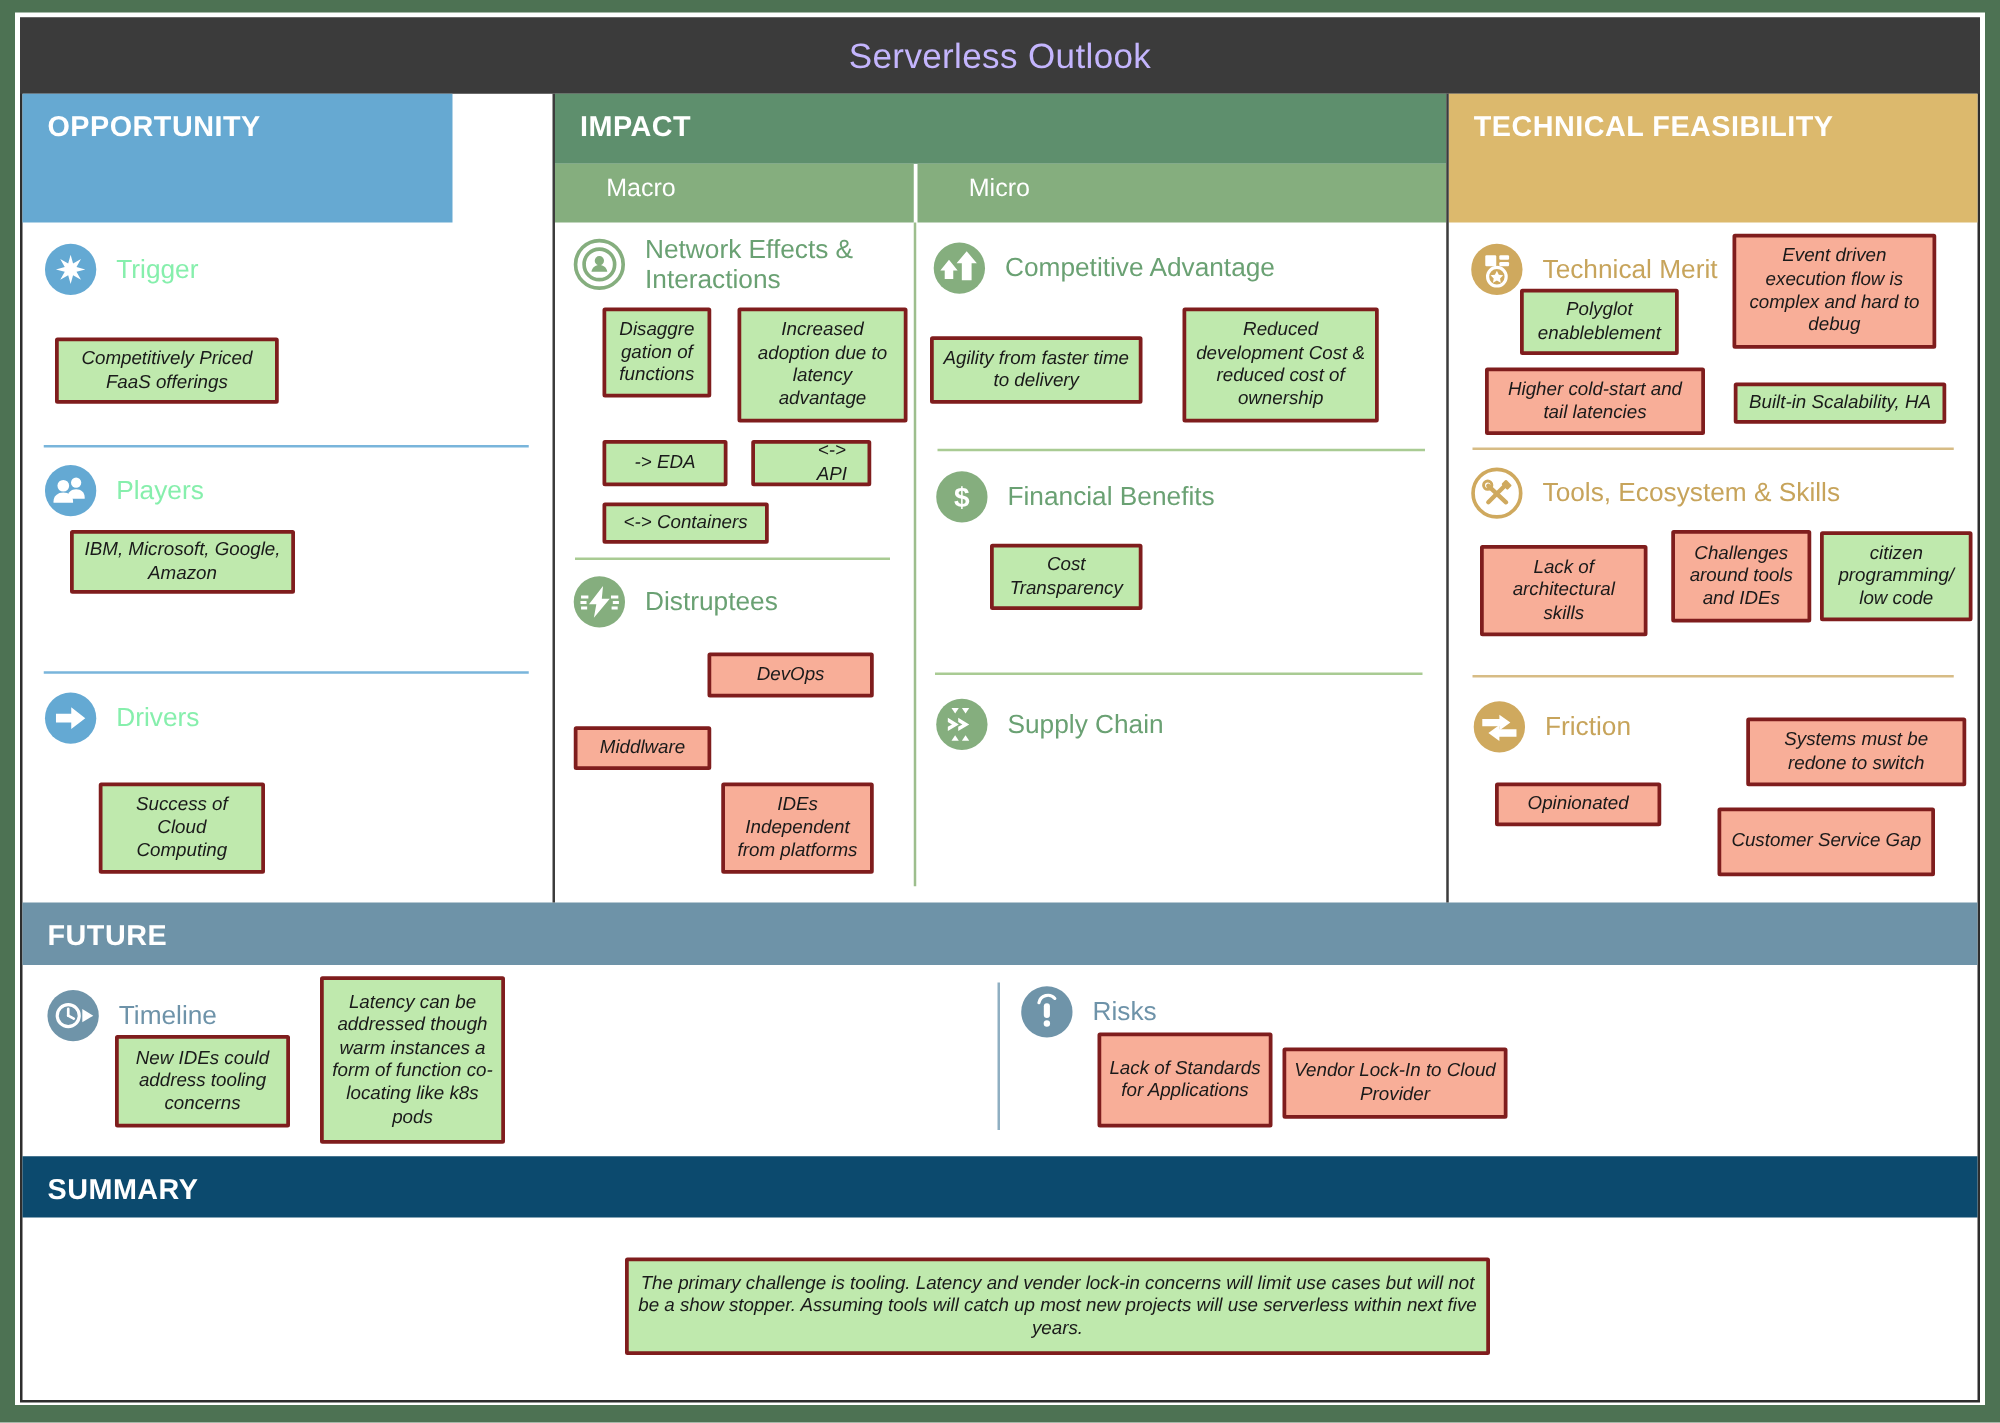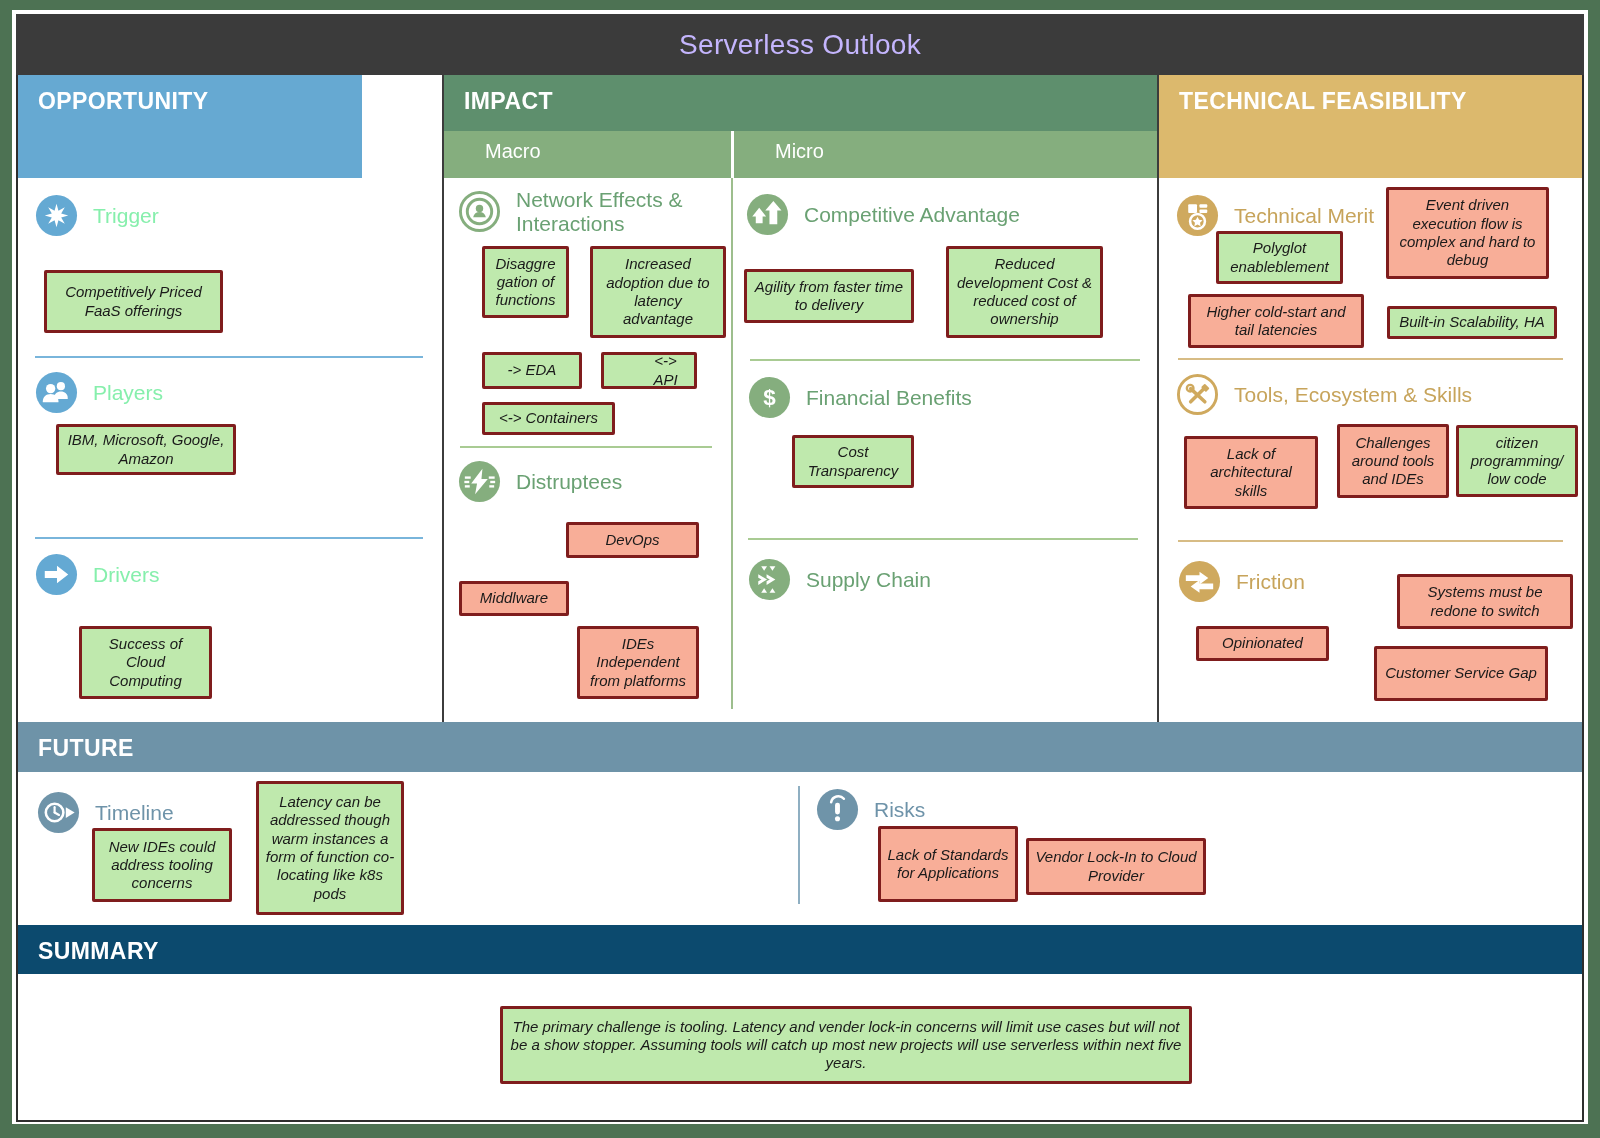--- a/index.html
+++ b/index.html
@@ -70,21 +70,21 @@
 <div class="vline" style="left:731px;top:178px;width:2px;height:531px;background:#9dbe8d;"></div>
 <div class="vline" style="left:798px;top:786px;width:2px;height:118px;background:#8fafc2;"></div>
 
 <div class="group" style="left:35px;top:194px;">
   <svg viewBox="0 0 44 44">
       <circle cx="22" cy="22" r="21" fill="#64a9d3"></circle>
       <polygon fill="#fff" points="34,22 26.8,24 30.5,30.5 24,26.8 22,34 20,26.8 13.5,30.5 17.2,24 10,22 17.2,20 13.5,13.5 20,17.2 22,10 24,17.2 30.5,13.5 26.8,20"></polygon>
     </svg>
   <span class="glabel c-blue">Trigger</span>
 </div>
-<div class="note green" style="left:44px;top:270px;width:179px;height:63px;">Competitively Priced FaaS offerings</div>
+<div class="note green" style="left:44px;top:270px;width:179px;height:53px;">Competitively Priced FaaS offerings</div>
 
 <div class="divider" style="left:35px;top:356px;width:388px;background:#79b5db;"></div>
 
 <div class="group" style="left:35px;top:371px;">
   <svg viewBox="0 0 44 44">
       <circle cx="22" cy="22" r="21" fill="#64a9d3"></circle>
       <g fill="#fff">
         <circle cx="26.5" cy="15.5" r="4.2"></circle>
         <path d="M19.5 27.5c0-4 3-6.6 7-6.6s7 2.6 7 6.6v1.2h-14z"></path>
         <circle cx="16" cy="18" r="4.8"></circle>

